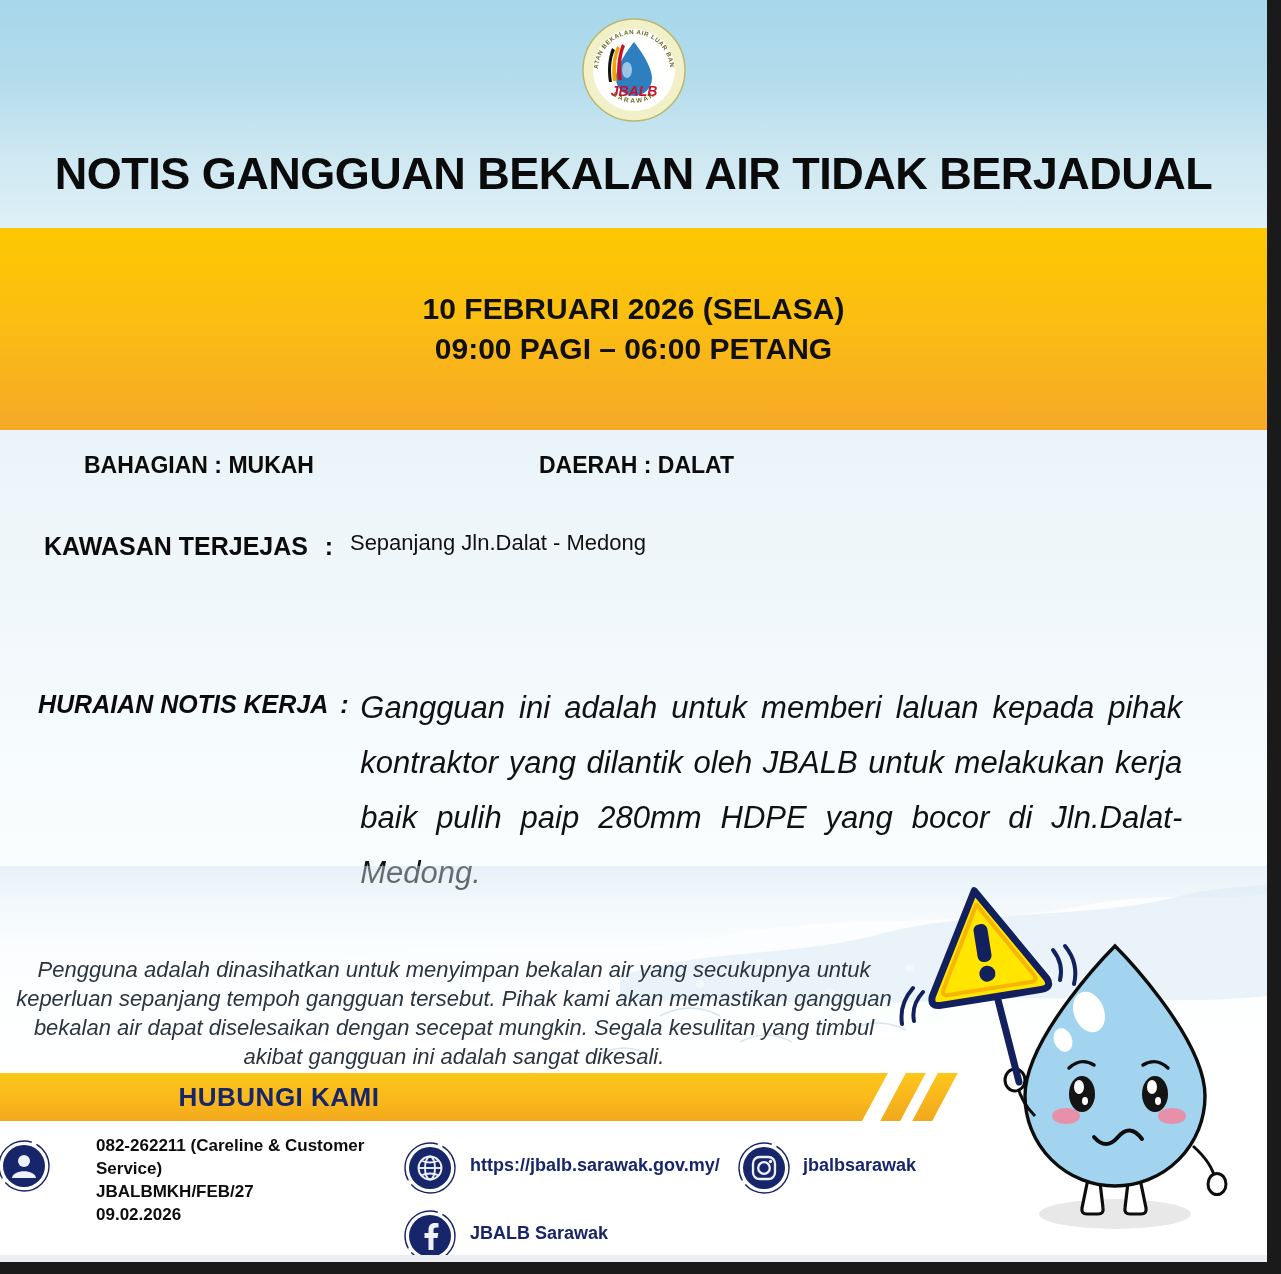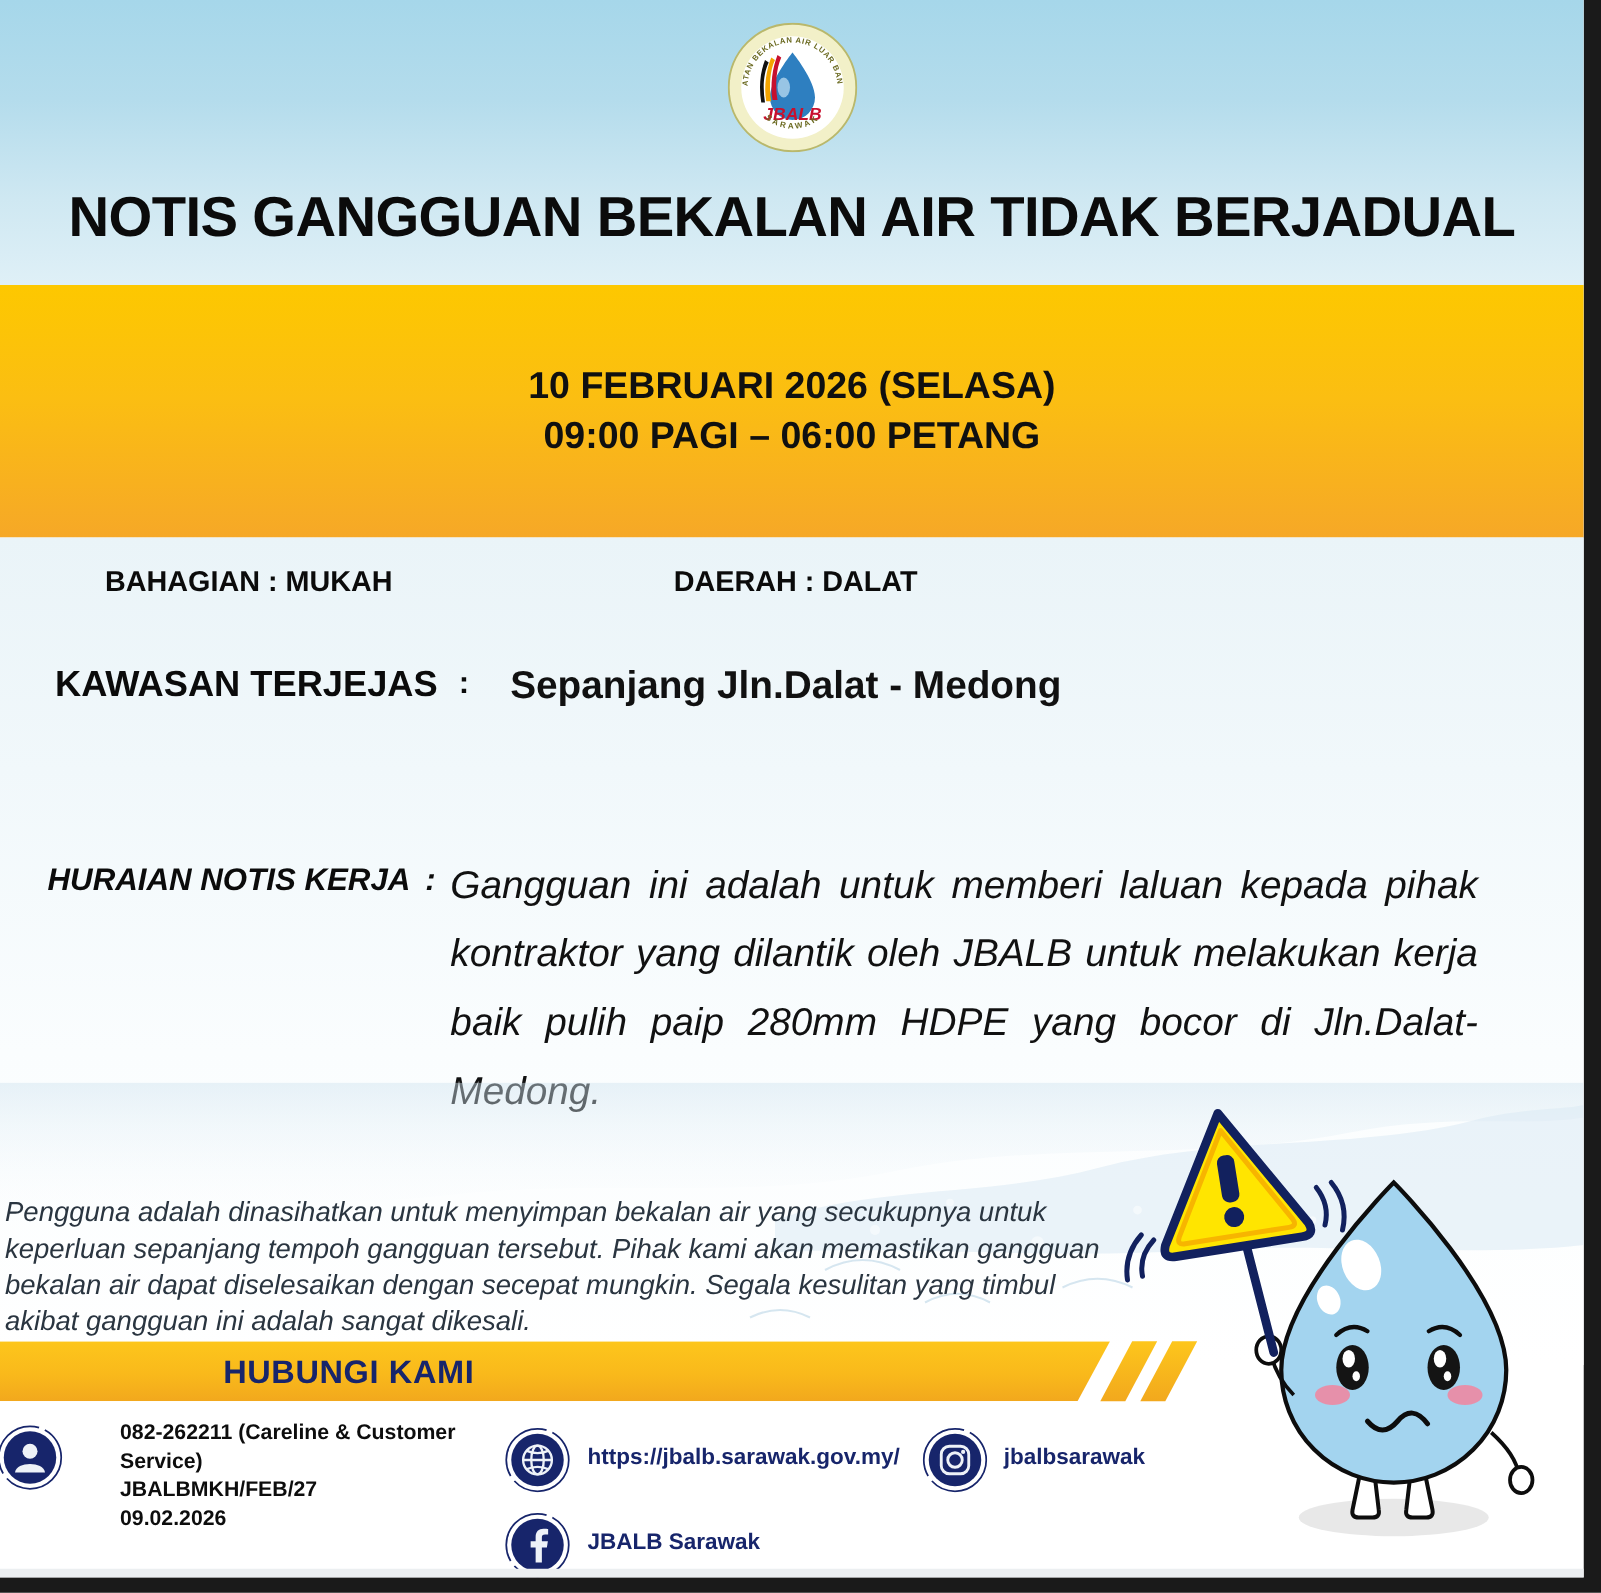--- a/index.html
+++ b/index.html
@@ -91,39 +91,38 @@
 
   .field-area {
     position: absolute;
     top: 100px;
     left: 0; right: 0;
     display: flex;
     align-items: flex-start;
     padding-left: 44px;
   }
   .field-label {
-    font-size: 29px;
+    font-size: 25px;
     font-weight: bold;
     color: #0b0b0b;
     white-space: nowrap;
     padding-top: 2px;
   }
   .field-colon {
     font-size: 25px;
     font-weight: bold;
     color: #0b0b0b;
     width: 42px;
     text-align: center;
     padding-top: 2px;
   }
   .field-value {
-    font-size: 31px;
+    font-size: 22px;
     color: #111111;
-    font-weight: 700;
-    margin-left: 16px;
+    font-weight: 400;
   }
 
   .field-desc {
     position: absolute;
     top: 250px;
     left: 0; right: 0;
     display: flex;
     align-items: flex-start;
     padding-left: 38px;
     padding-right: 44px;
@@ -167,20 +166,21 @@
   
   .advisory {
     position: absolute;
     left: 4px;
     top: 955px;
     width: 900px;
     font-size: 22px;
     font-style: italic;
     color: #2a3540;
     line-height: 29px;
+    text-align: center;
   }
 
   
   .contact-banner {
     position: absolute;
     left: 0;
     top: 1073px;
     width: 888px;
     height: 48px;
     background: linear-gradient(180deg, #fdc61c 0%, #f9b91b 55%, #f2a81d 100%);

